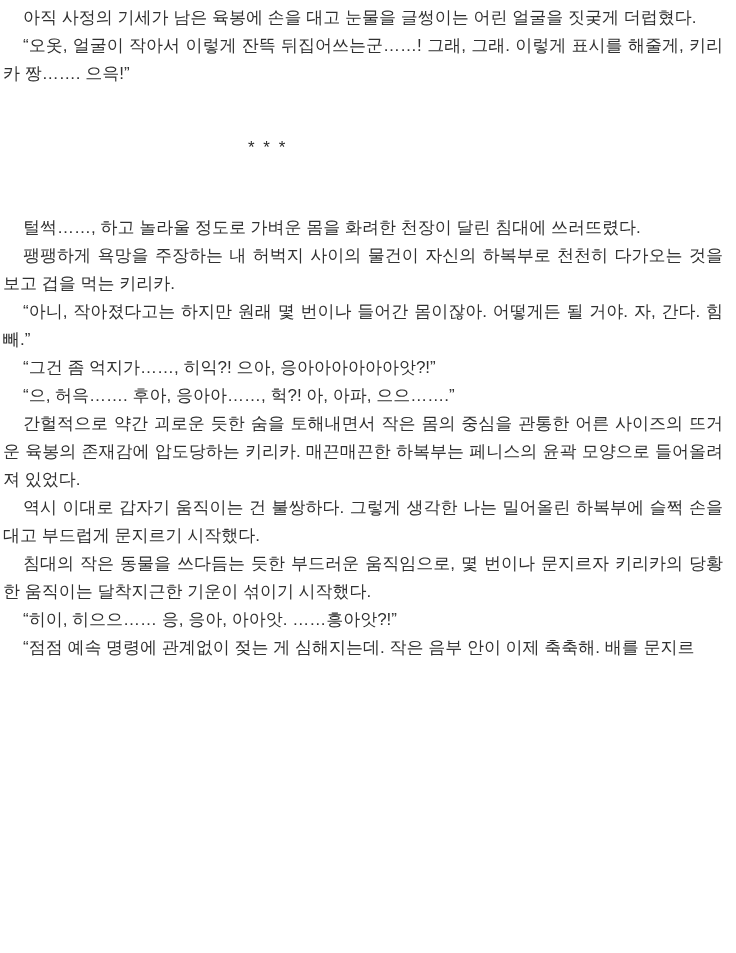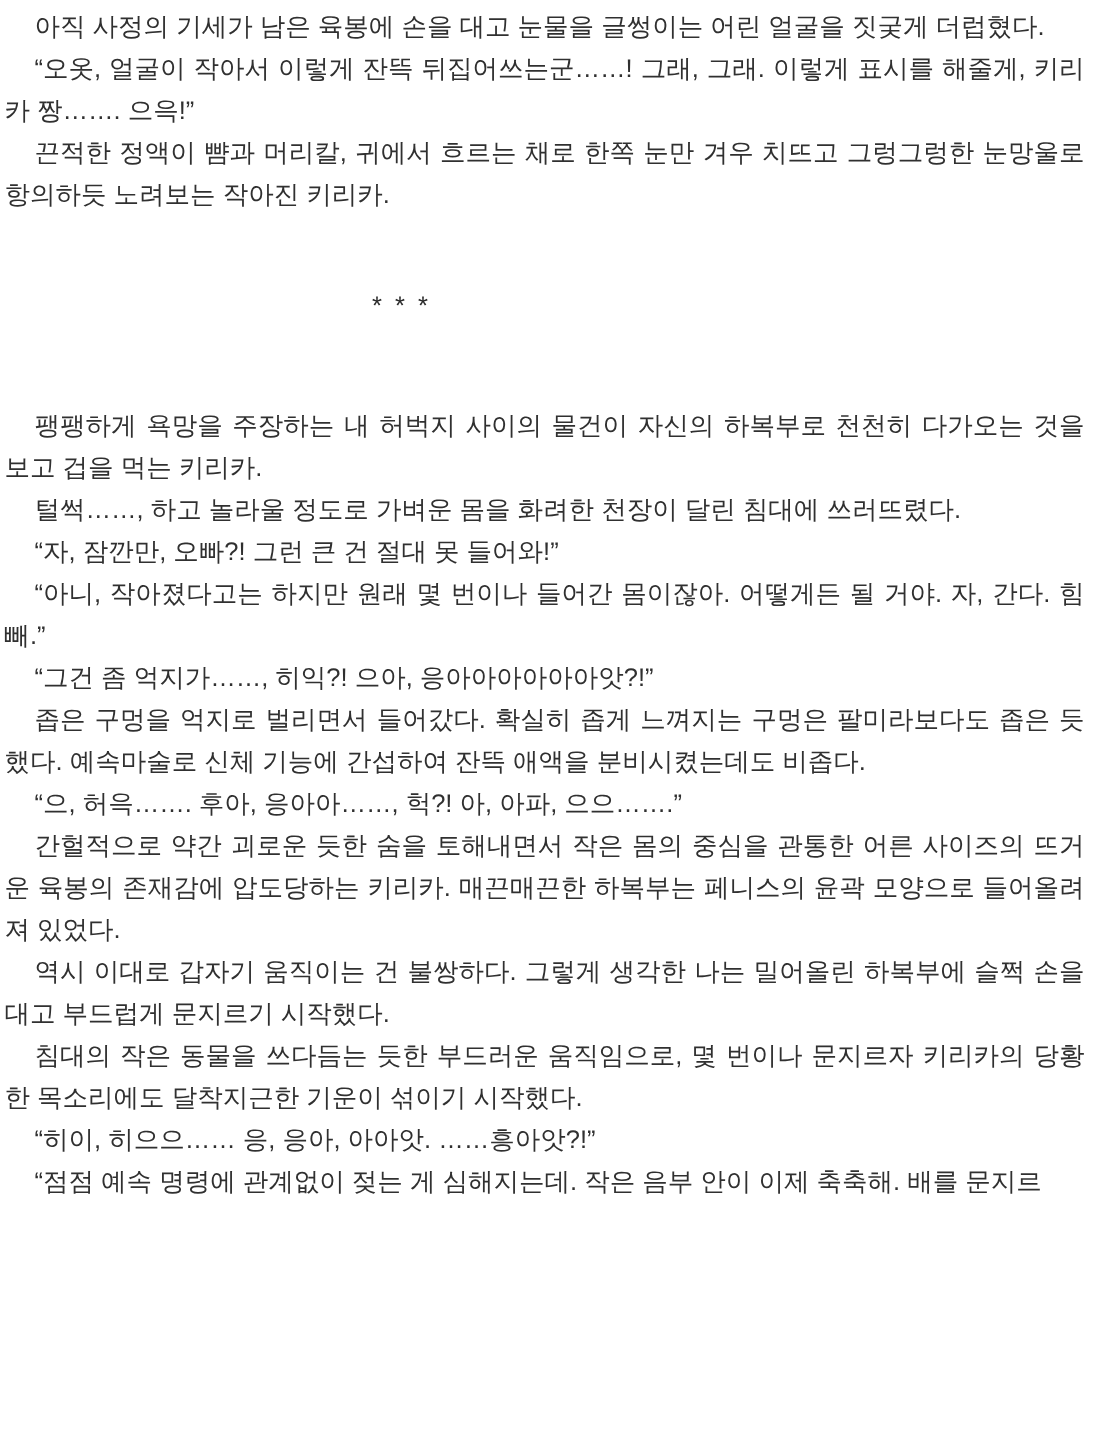--- a/index.html
+++ b/index.html
@@ -36,27 +36,24 @@
     letter-spacing: 2px;
     color: #2b2b2b;
   }
 </style>
 </head>
 <body>
 
 <div class="page">
   <p class="para">아직 사정의 기세가 남은 육봉에 손을 대고 눈물을 글썽이는 어린 얼굴을 짓궂게 더럽혔다.</p>
   <p class="para">“오옷, 얼굴이 작아서 이렇게 잔뜩 뒤집어쓰는군……! 그래, 그래. 이렇게 표시를 해줄게, 키리카 짱……. 으윽!”</p>
-  <p class="para">끈적한 정액이 뺨과 머리칼, 귀에서 흐르는 채로 한쪽 눈만 겨우 치뜨고 그렁그렁한 눈망울로 항의하듯 노려보는 작아진 키리카.</p>
   <p class="para divider">* * *</p>
+  <p class="para">털썩……, 하고 놀라울 정도로 가벼운 몸을 화려한 천장이 달린 침대에 쓰러뜨렸다.</p>
   <p class="para">팽팽하게 욕망을 주장하는 내 허벅지 사이의 물건이 자신의 하복부로 천천히 다가오는 것을 보고 겁을 먹는 키리카.</p>
-  <p class="para">털썩……, 하고 놀라울 정도로 가벼운 몸을 화려한 천장이 달린 침대에 쓰러뜨렸다.</p>
-  <p class="para">“자, 잠깐만, 오빠?! 그런 큰 건 절대 못 들어와!”</p>
   <p class="para">“아니, 작아졌다고는 하지만 원래 몇 번이나 들어간 몸이잖아. 어떻게든 될 거야. 자, 간다. 힘 빼.”</p>
   <p class="para">“그건 좀 억지가……, 히익?! 으아, 응아아아아아아앗?!”</p>
-  <p class="para">좁은 구멍을 억지로 벌리면서 들어갔다. 확실히 좁게 느껴지는 구멍은 팔미라보다도 좁은 듯했다. 예속마술로 신체 기능에 간섭하여 잔뜩 애액을 분비시켰는데도 비좁다.</p>
   <p class="para">“으, 허윽……. 후아, 응아아……, 헉?! 아, 아파, 으으…….”</p>
   <p class="para">간헐적으로 약간 괴로운 듯한 숨을 토해내면서 작은 몸의 중심을 관통한 어른 사이즈의 뜨거운 육봉의 존재감에 압도당하는 키리카. 매끈매끈한 하복부는 페니스의 윤곽 모양으로 들어올려져 있었다.</p>
   <p class="para">역시 이대로 갑자기 움직이는 건 불쌍하다. 그렇게 생각한 나는 밀어올린 하복부에 슬쩍 손을 대고 부드럽게 문지르기 시작했다.</p>
-  <p class="para">침대의 작은 동물을 쓰다듬는 듯한 부드러운 움직임으로, 몇 번이나 문지르자 키리카의 당황한 목소리에도 달착지근한 기운이 섞이기 시작했다.</p>
+  <p class="para">침대의 작은 동물을 쓰다듬는 듯한 부드러운 움직임으로, 몇 번이나 문지르자 키리카의 당황한 움직이는 달착지근한 기운이 섞이기 시작했다.</p>
   <p class="para">“히이, 히으으…… 응, 응아, 아아앗. ……흥아앗?!”</p>
   <p class="para">“점점 예속 명령에 관계없이 젖는 게 심해지는데. 작은 음부 안이 이제 축축해. 배를 문지르</p>
 </div>
 
 </body></html>

